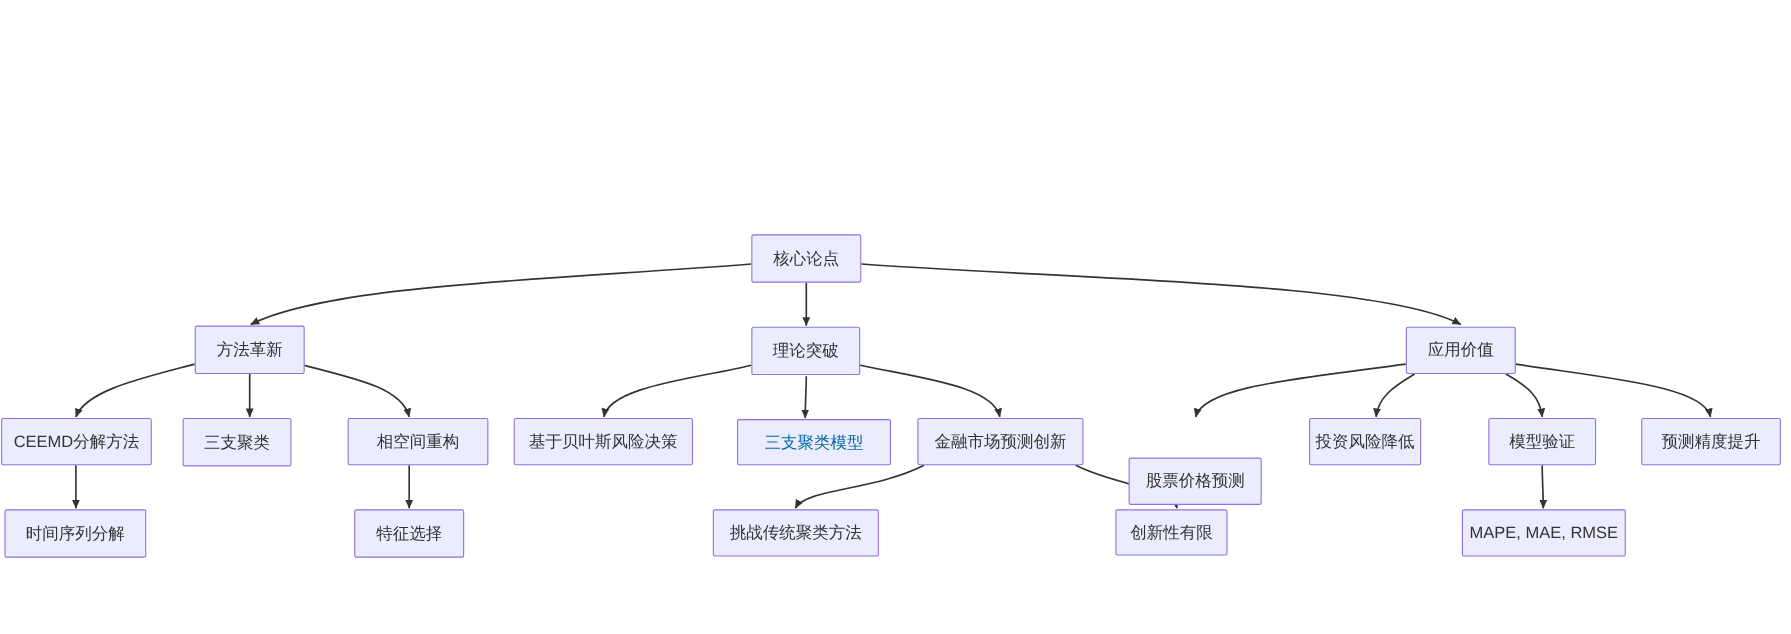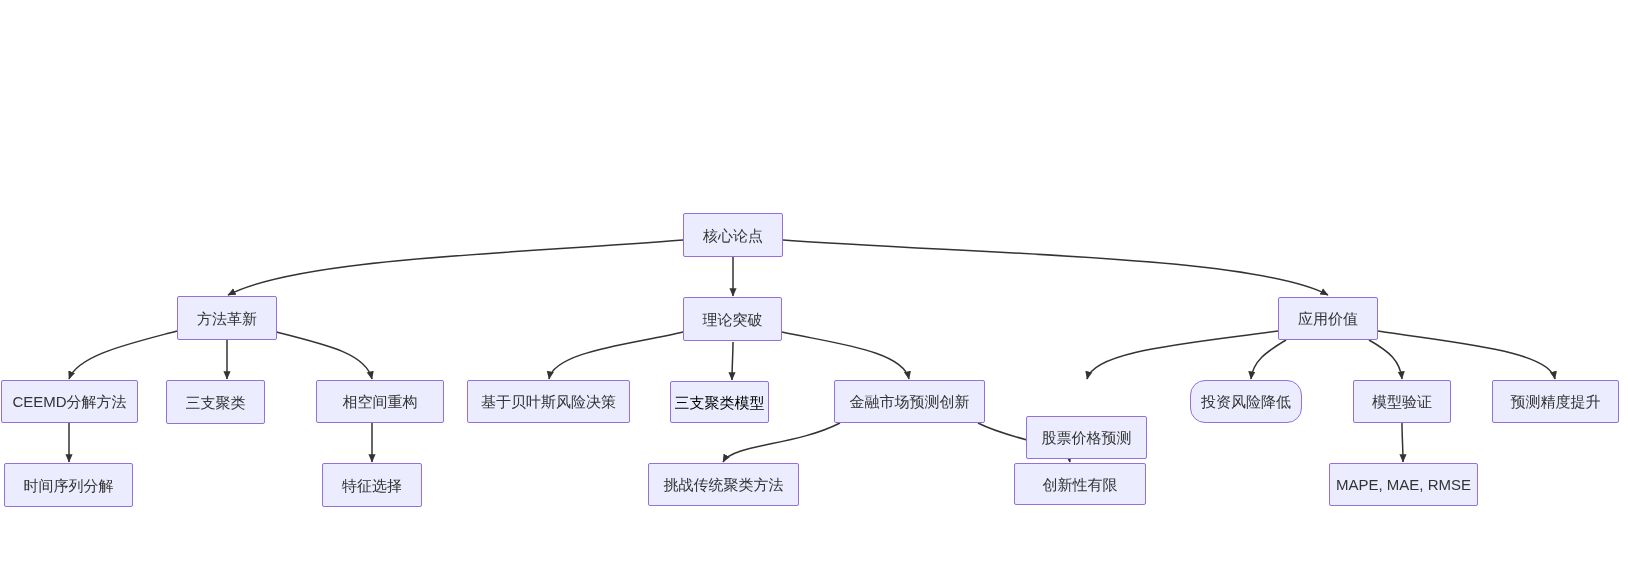--- a/index.html
+++ b/index.html
@@ -75,46 +75,46 @@
     </div>
   <div class="node" style="left: 166px; top: 380px; width: 99px; height: 44px; background: rgb(236, 236, 255); border-color: rgb(147, 112, 219); color: rgb(51, 51, 51);">
       <span>三支聚类</span>
     </div>
   <div class="node" style="left: 316px; top: 380px; width: 128px; height: 43px; background: rgb(236, 236, 255); border-color: rgb(147, 112, 219); color: rgb(51, 51, 51);">
       <span>相空间重构</span>
     </div>
   <div class="node" style="left: 467px; top: 380px; width: 163px; height: 43px; background: rgb(236, 236, 255); border-color: rgb(147, 112, 219); color: rgb(51, 51, 51);">
       <span>基于贝叶斯风险决策</span>
     </div>
-  <div class="node" style="left: 670px; top: 381px; width: 99px; height: 42px; background: rgb(236, 236, 255); border-color: rgb(147, 112, 219); color: #000000;">
+  <div class="node" style="left: 670px; top: 381px; width: 140px; height: 42px; background: rgb(236, 236, 255); border-color: rgb(147, 112, 219); color: #0369a1;">
       <span>三支聚类模型</span>
     </div>
   <div class="node" style="left: 834px; top: 380px; width: 151px; height: 43px; background: rgb(236, 236, 255); border-color: rgb(147, 112, 219); color: rgb(51, 51, 51);">
       <span>金融市场预测创新</span>
     </div>
   <div class="node" style="left: 1026px; top: 380px; width: 121px; height: 43px; background: rgb(236, 236, 255); border-color: rgb(147, 112, 219); color: rgb(51, 51, 51); margin-top: 36px;">
       <span>股票价格预测</span>
     </div>
-  <div class="node" style="left: 1190px; top: 380px; width: 112px; height: 43px; background: rgb(236, 236, 255); border-color: rgb(147, 112, 219); color: rgb(51, 51, 51); border-radius: 15px;">
+  <div class="node" style="left: 1190px; top: 380px; width: 102px; height: 43px; background: rgb(236, 236, 255); border-color: rgb(147, 112, 219); color: rgb(51, 51, 51);">
       <span>投资风险降低</span>
     </div>
   <div class="node" style="left: 1353px; top: 380px; width: 98px; height: 43px; background: rgb(236, 236, 255); border-color: rgb(147, 112, 219); color: rgb(51, 51, 51);">
       <span>模型验证</span>
     </div>
   <div class="node" style="left: 1492px; top: 380px; width: 127px; height: 43px; background: rgb(236, 236, 255); border-color: rgb(147, 112, 219); color: rgb(51, 51, 51); text-align: right;">
       <span>预测精度提升</span>
     </div>
   <div class="node" style="left: 4px; top: 463px; width: 129px; height: 44px; background: rgb(236, 236, 255); border-color: rgb(147, 112, 219); color: rgb(51, 51, 51);">
       <span>时间序列分解</span>
     </div>
   <div class="node" style="left: 322px; top: 463px; width: 100px; height: 44px; background: rgb(236, 236, 255); border-color: rgb(147, 112, 219); color: rgb(51, 51, 51);">
       <span>特征选择</span>
     </div>
   <div class="node" style="left: 648px; top: 463px; width: 151px; height: 43px; background: rgb(236, 236, 255); border-color: rgb(147, 112, 219); color: rgb(51, 51, 51);">
       <span>挑战传统聚类方法</span>
     </div>
-  <div class="node" style="left: 1014px; top: 463px; width: 132px; height: 42px; background: rgb(236, 236, 255); border-color: rgb(147, 112, 219); color: rgb(51, 51, 51);">
+  <div class="node" style="left: 1014px; top: 463px; width: 102px; height: 42px; background: rgb(236, 236, 255); border-color: rgb(147, 112, 219); color: rgb(51, 51, 51);">
       <span>创新性有限</span>
     </div>
   <div class="node" style="left: 1329px; top: 463px; width: 149px; height: 43px; background: rgb(236, 236, 255); border-color: rgb(147, 112, 219); color: rgb(51, 51, 51);">
       <span>MAPE, MAE, RMSE</span>
     </div>
 </div>
 
 </body></html>

